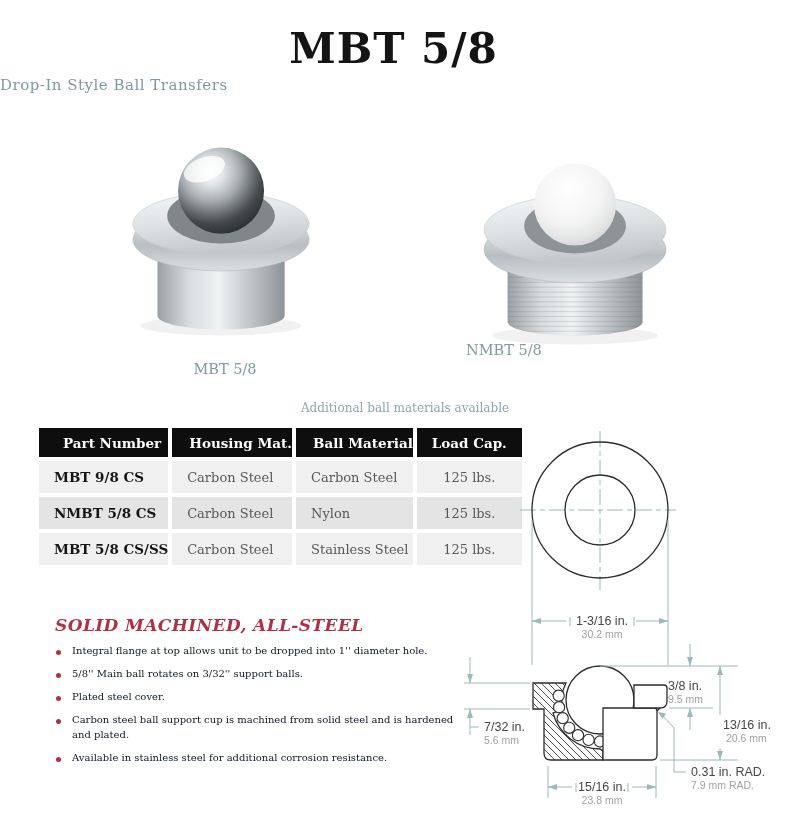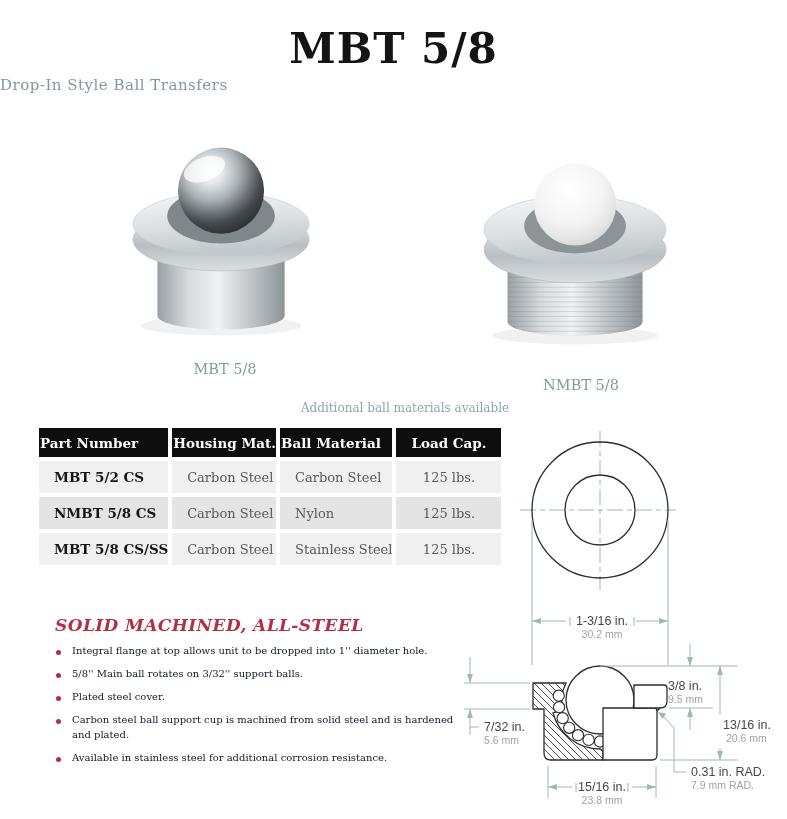--- a/index.html
+++ b/index.html
@@ -12,28 +12,28 @@
                 font-size:42px; font-weight:bold; color:#141414; letter-spacing:1px; }
   #page-subtitle { left:0; top:76px; width:787px; 
                    font-size:15px; color:#7d99a4; letter-spacing:.5px; }
 
   
   .photo { width:230px; height:225px; }
   #photo-left  { left:108px; top:130px; }
   #photo-right { left:462px; top:138px; }
   .caption { font-size:14.5px; color:#7f9aa5; }
   #caption-left  { left:110px; top:361px; width:230px; text-align:center; }
-  #caption-right { left:466px; top:377px; width:230px; text-align:center; }
+  #caption-right { left:466px; top:342px; width:230px; text-align:left; }
   #materials-note { left:0; top:401px; width:810px; text-align:center;
                     font-size:12px; color:#8aa6b0; }
 
   
   #spec-table { left:35px; top:424px; width:406px; border-collapse:separate; border-spacing:4px 4px; }
   #spec-table th { background:#0e0e0e; color:#fdfdfd; font-size:13.5px; font-weight:bold;
-                   height:29px; text-align:left; padding:0 0 0 1px; white-space:nowrap; }
+                   height:29px; text-align:center; padding:0 0 0 17px; white-space:nowrap; }
   #spec-table td { font-size:13px; color:#585858; height:32px; padding:0 0 0 15px; white-space:nowrap; }
   #spec-table tr.odd  td { background:#f1f0f1; }
   #spec-table tr.even td { background:#e5e4e5; }
   #spec-table td.part { font-weight:bold; color:#161616; font-size:13.5px; }
   #spec-table th.c-load, #spec-table td.c-load { text-align:center; padding:0 15px; }
   .col-part{width:125px;} .col-housing{width:98px;} .col-ball{width:97px;} .col-load{width:74px;}
 
   
   #features-heading { left:55px; top:615px; font-size:17px; font-weight:bold;
                       color:#b13046; letter-spacing:.4px;font-style:italic; }
@@ -129,21 +129,21 @@
       <col class="col-load">
     </colgroup>
   <tbody>
       <tr>
     <th>Part Number</th>
     <th>Housing Mat.</th>
     <th>Ball Material</th>
     <th class="c-load">Load Cap.</th>
   </tr>
   <tr class="odd">
-    <td class="part">MBT 5/2 CS</td>
+    <td class="part">MBT 9/8 CS</td>
     <td>Carbon Steel</td>
     <td>Carbon Steel</td>
     <td class="c-load">125 lbs.</td>
   </tr>
   <tr class="even">
     <td class="part">NMBT 5/8 CS</td>
     <td>Carbon Steel</td>
     <td>Nylon</td>
     <td class="c-load">125 lbs.</td>
   </tr>

